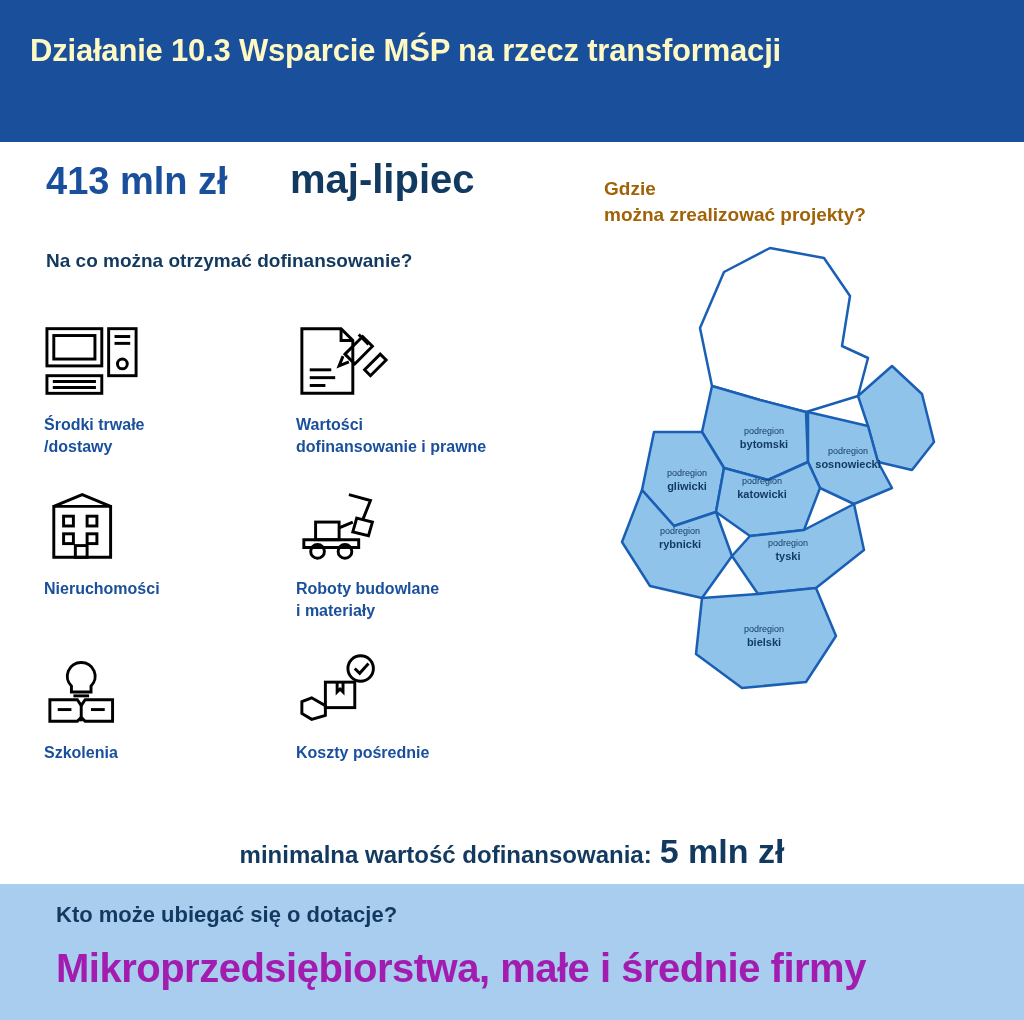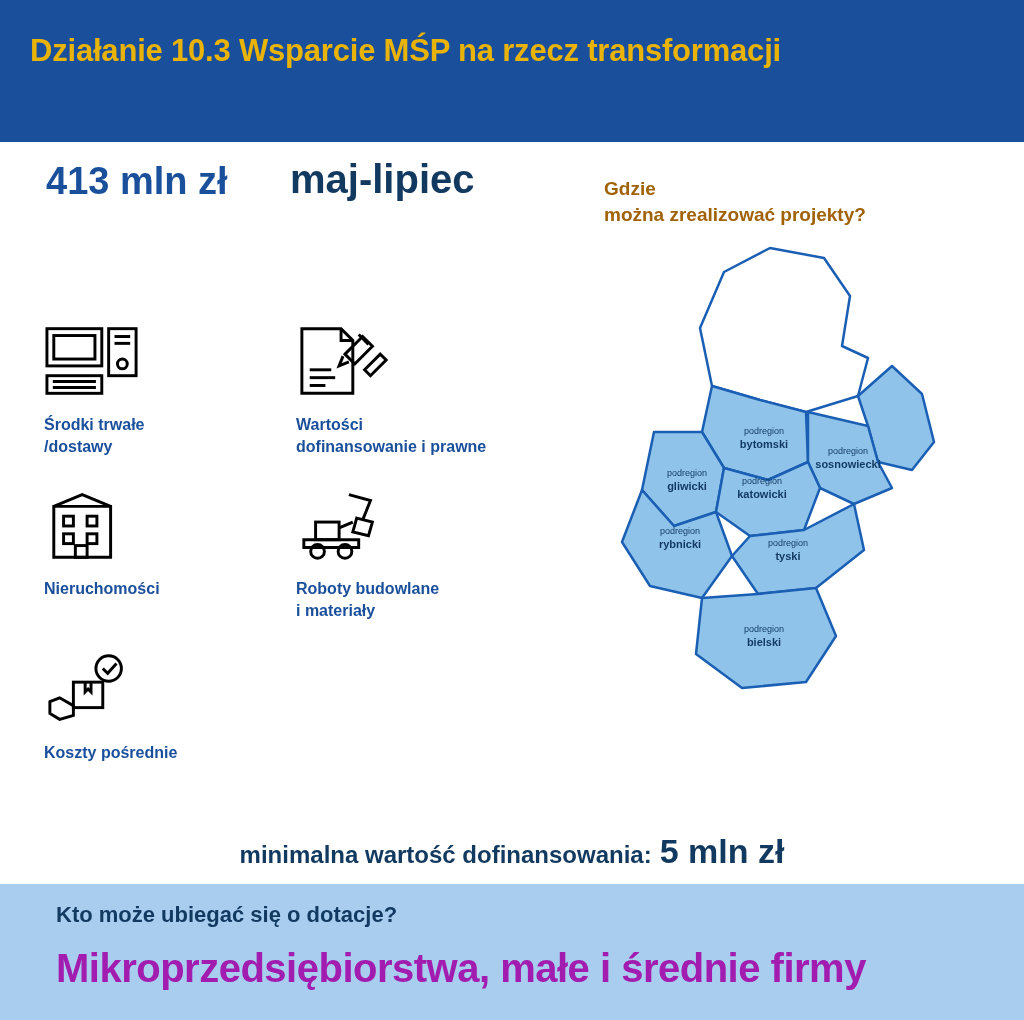--- a/index.html
+++ b/index.html
@@ -18,21 +18,21 @@
 
   
   .header {
     position: absolute;
     left: 0; top: 0;
     width: 1024px; height: 142px;
     background: #1a4f9c;
     padding: 34px 0 0 30px;
   }
   .header-title {
-    color: #eab308;
+    color: #fef9c3;
     font-size: 31px;
     font-weight: bold;
     letter-spacing: -0.2px;
     line-height: 1.1;
   }
   .header-sub {
     color: #ffffff;
     font-size: 22px;
     font-weight: normal;
     margin-top: 12px;
@@ -158,20 +158,22 @@
 
 <div class="page">
 
   <div class="header">
     <div class="header-title">Działanie 10.3 Wsparcie MŚP na rzecz transformacji</div>
   </div>
 
   <div class="amount">413 mln zł</div>
   <div class="period">maj-lipiec</div>
 
+  <div class="eligible-heading">Na co można
+otrzymać dofinansowanie?</div>
 
   <div class="icon-grid">
 
     <div class="icon-cell">
       <div class="icon-box">
         <svg width="98" height="74" viewBox="0 0 98 74">
           <g fill="none" stroke="#000" stroke-width="3">
             <rect x="3" y="4" width="56" height="38"></rect>
             <rect x="10" y="11" width="42" height="24"></rect>
             <rect x="66" y="4" width="28" height="48"></rect>
@@ -236,20 +238,35 @@
             <circle cx="22" cy="64" r="7"></circle>
             <circle cx="50" cy="64" r="7"></circle>
             <path d="M44 40 l14 -6"></path>
           </g>
         </svg>
       </div>
       <div class="icon-label">Roboty budowlane
 i materiały</div>
     </div>
 
+    <div class="icon-cell">
+      <div class="icon-box">
+        <svg width="98" height="74" viewBox="0 0 98 74">
+          <g fill="none" stroke="#000" stroke-width="3">
+            <path d="M38 10 a14 14 0 0 1 10 24 v6 h-20 v-6 a14 14 0 0 1 10 -24 z"></path>
+            <line x1="30" y1="44" x2="46" y2="44"></line>
+            <path d="M6 48 h28 l4 6 l4 -6 h28 v22 H42 l-4 -4 l-4 4 H6 z"></path>
+            <line x1="38" y1="54" x2="38" y2="70"></line>
+            <line x1="14" y1="58" x2="28" y2="58"></line>
+            <line x1="48" y1="58" x2="62" y2="58"></line>
+          </g>
+        </svg>
+      </div>
+      <div class="icon-label">Szkolenia</div>
+    </div>
 
     <div class="icon-cell">
       <div class="icon-box">
         <svg width="98" height="74" viewBox="0 0 98 74">
           <g fill="none" stroke="#000" stroke-width="3">
             <circle cx="66" cy="16" r="13"></circle>
             <path d="M60 16 l5 5 l9 -10"></path>
             <rect x="30" y="30" width="30" height="26"></rect>
             <path d="M42 30 v10 l3 -3 l3 3 v-10"></path>
             <path d="M6 50 l10 -4 l14 8 v10 l-14 4 l-10 -6 z"></path>

